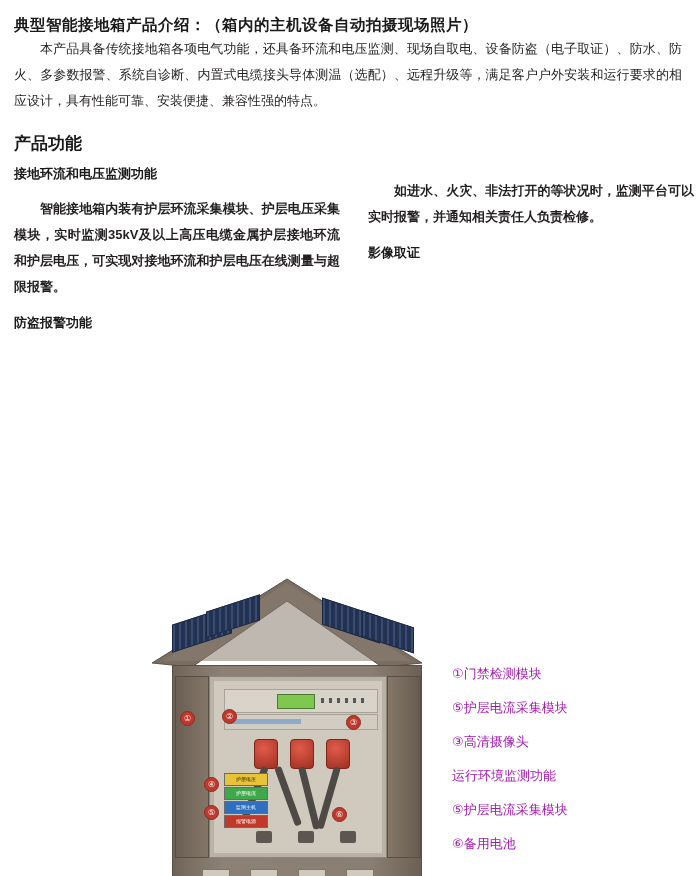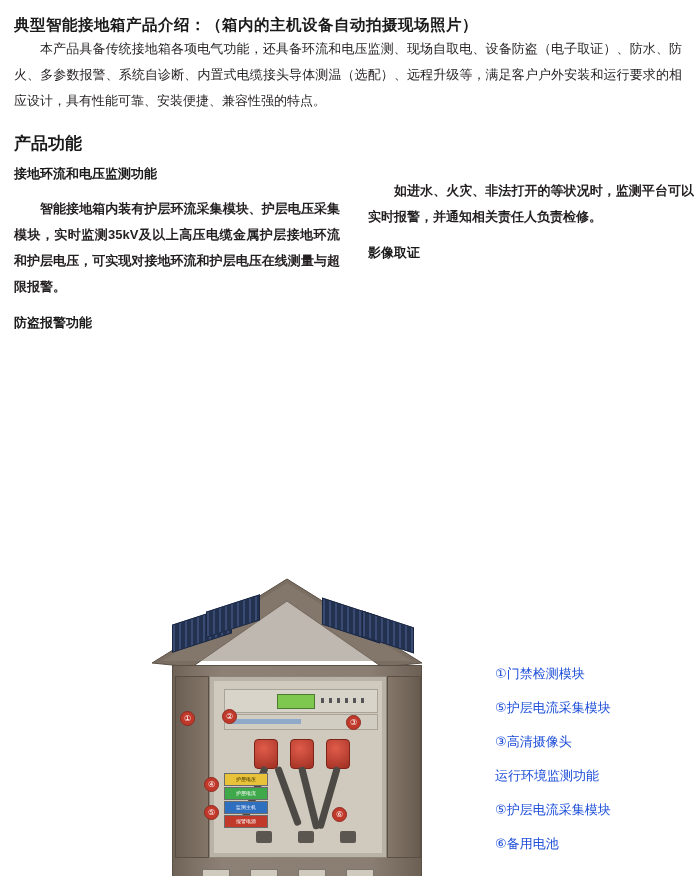--- a/index.html
+++ b/index.html
@@ -83,23 +83,22 @@
   }
   .legend {
     position: absolute;
     left: 452px;
     top: 108px;
     font-size: 13px;
     line-height: 1.0;
   }
   .legend-item {
     margin-bottom: 21px;
-    color: #1d4ed8;
+    color: #a21caf;
     white-space: nowrap;
-    margin-left: 43px;
   }
   .cabinet {
     position: absolute;
     left: 150px;
     top: 18px;
     width: 290px;
     height: 313px;
   }
   .roof-shape {
     position: absolute;

